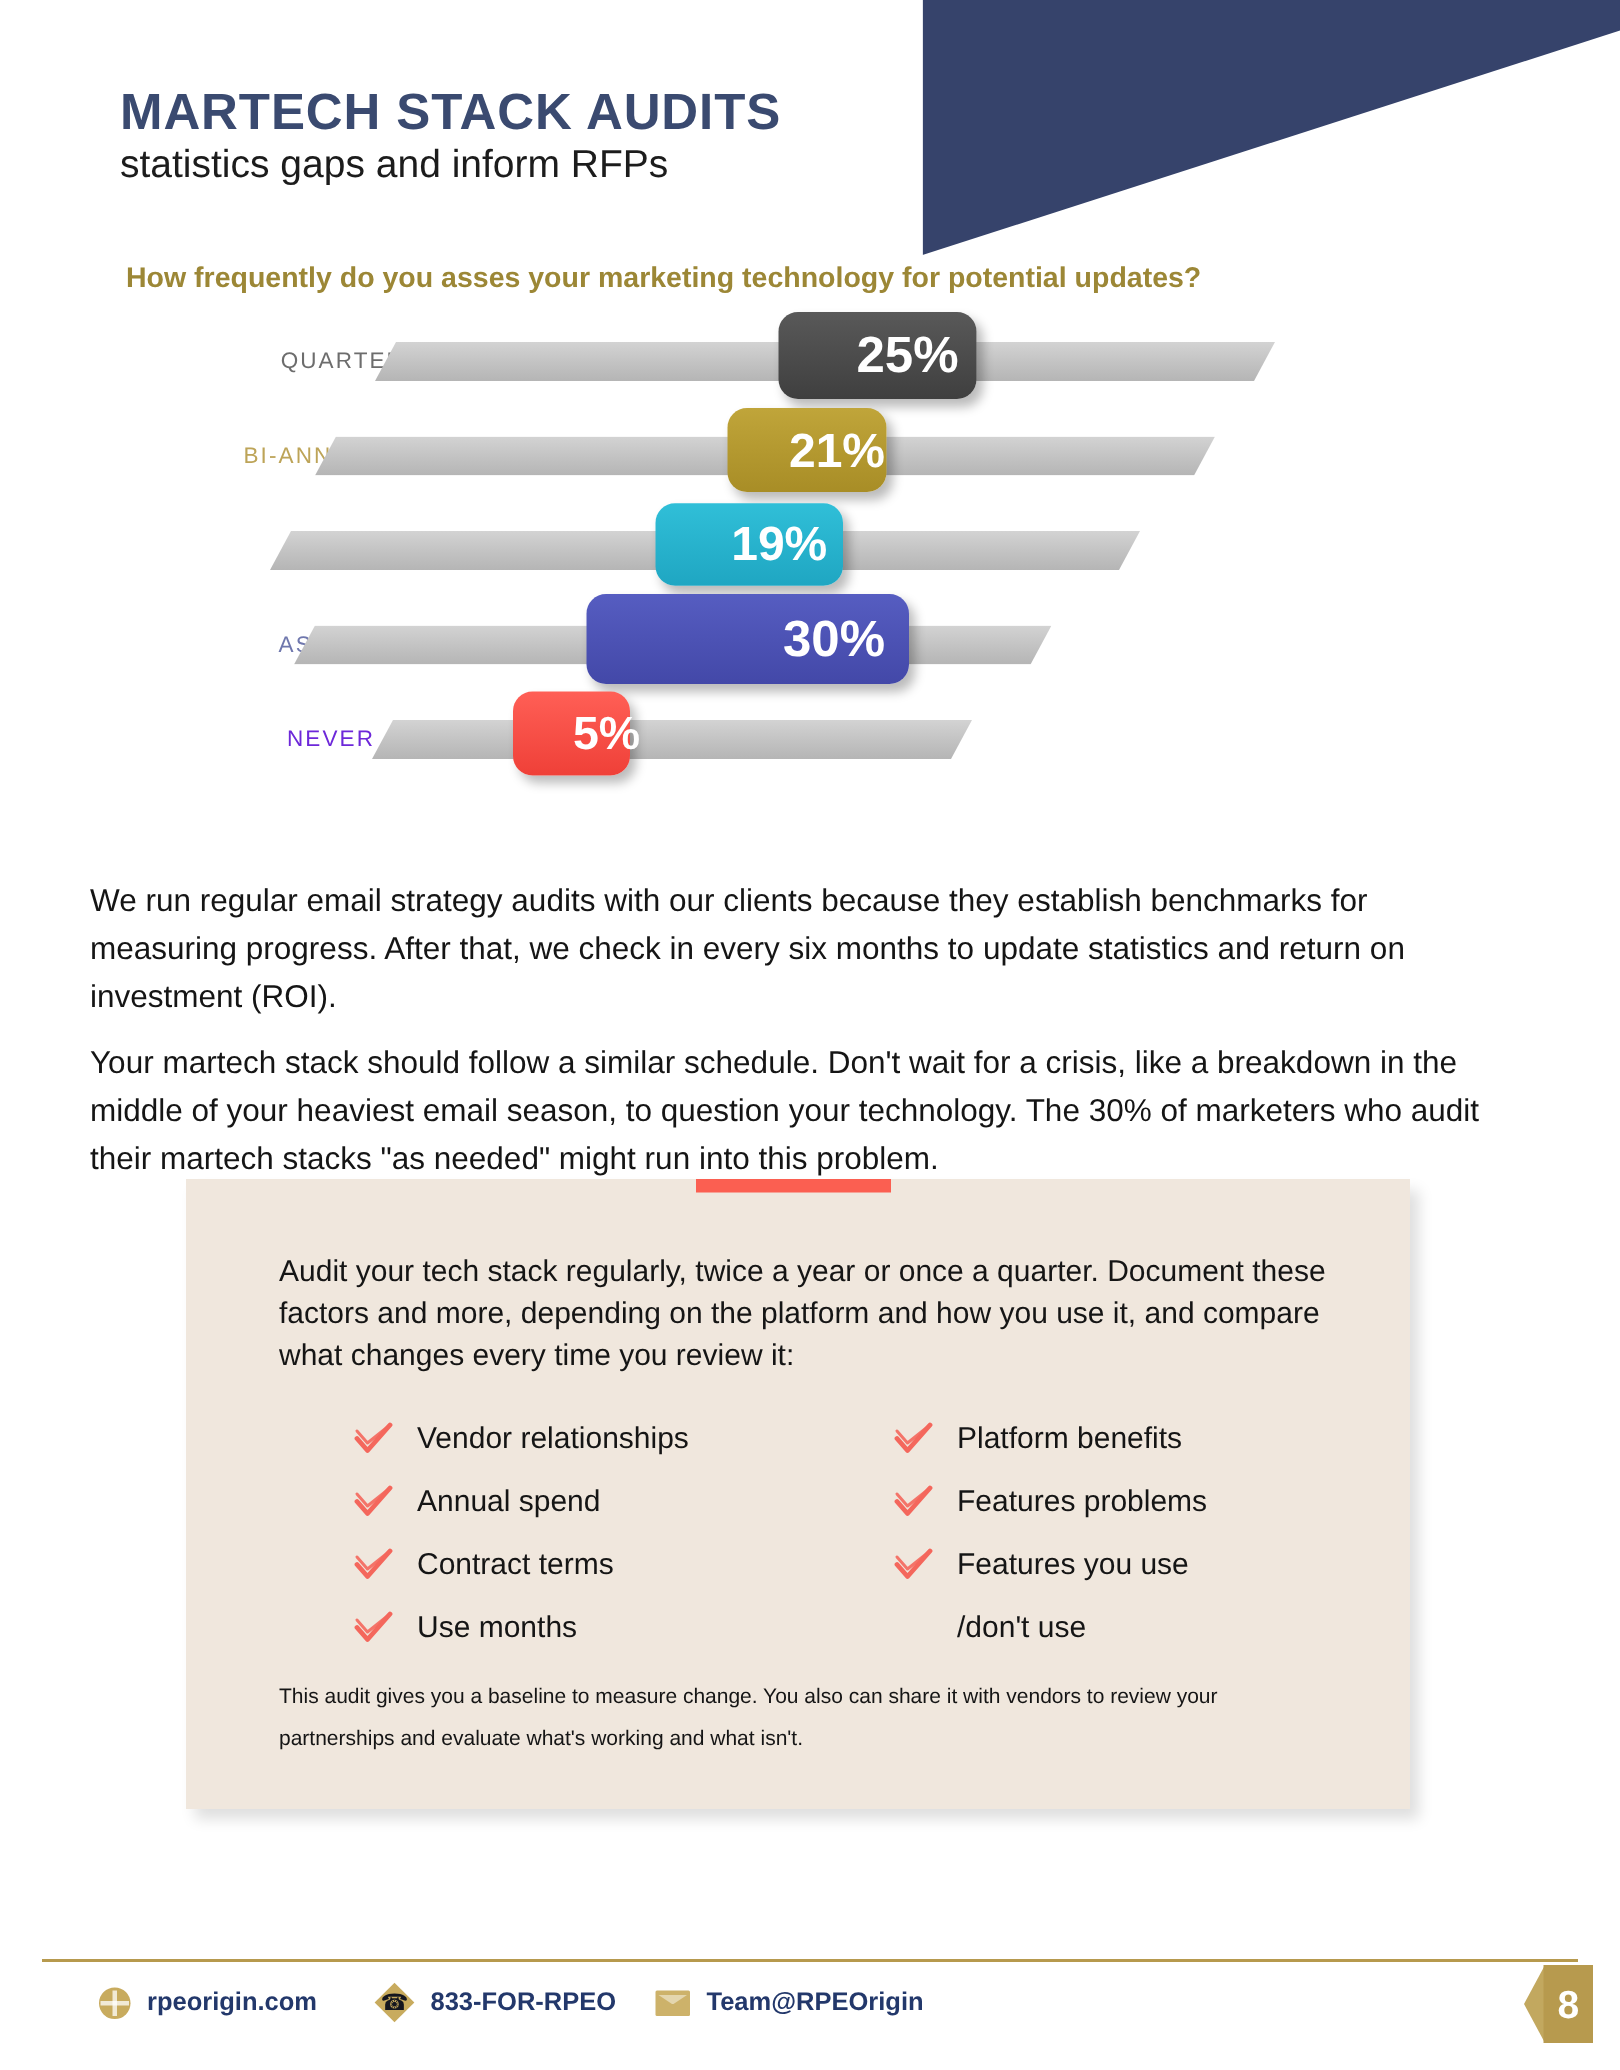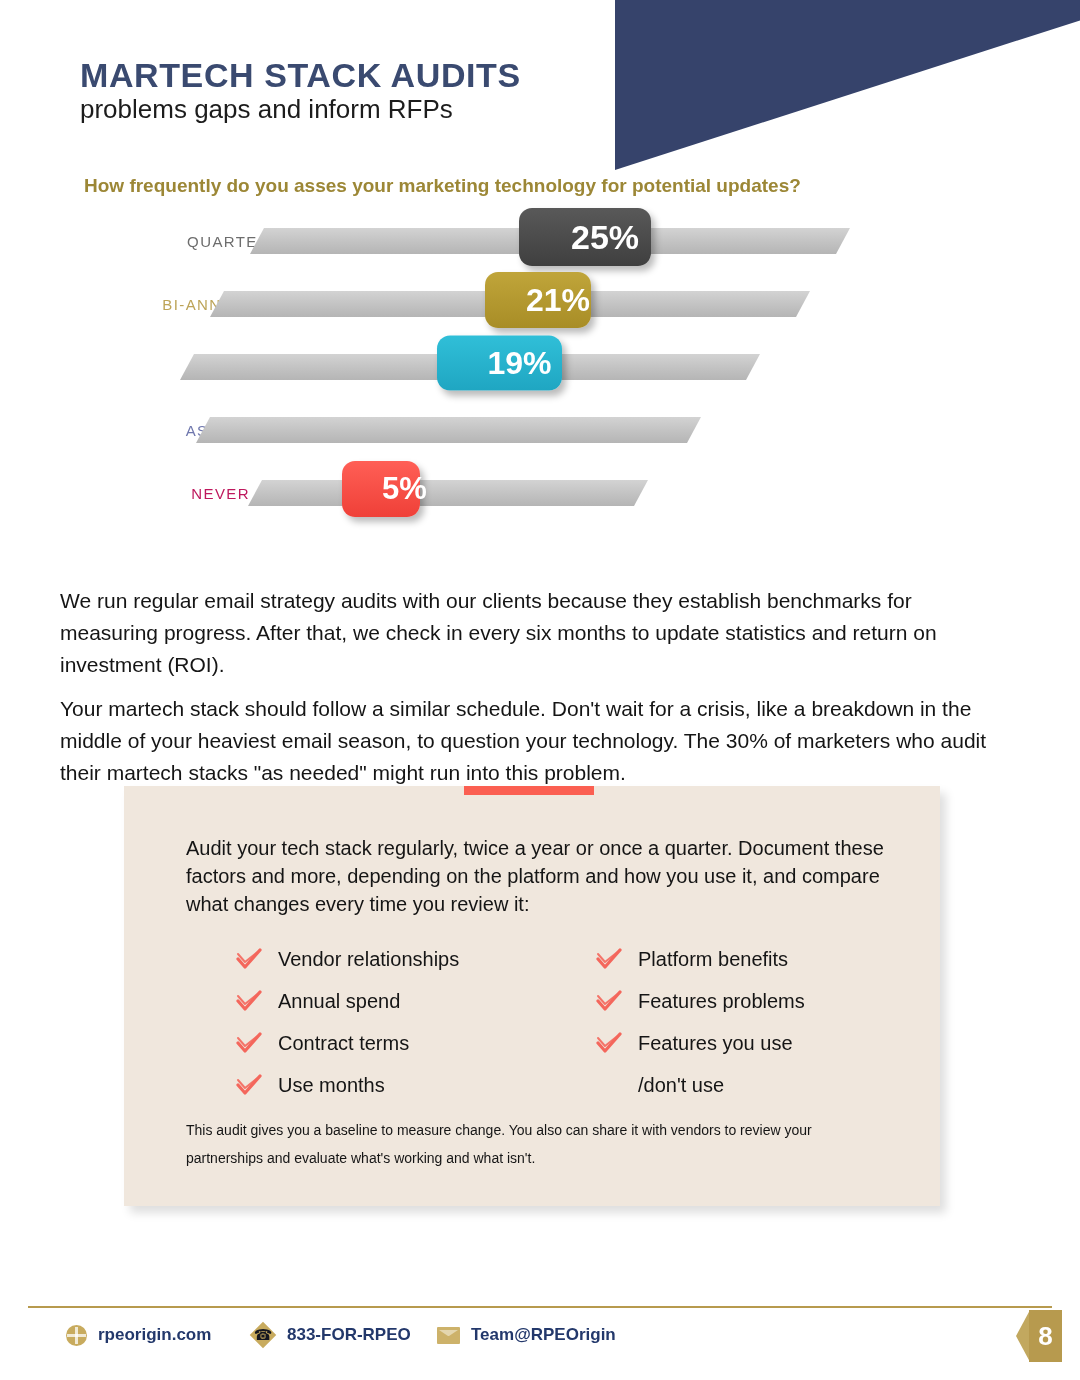--- a/index.html
+++ b/index.html
@@ -157,21 +157,21 @@
     position:absolute;left:13px;top:0;width:33px;height:52px;background:#b79a4e;
     display:flex;align-items:center;justify-content:center;
     color:#ffffff;font-size:26px;font-weight:bold;
   }
 </style>
 </head>
 <body>
 
 <div id="header-shape"></div>
 <div id="page-title">MARTECH STACK AUDITS</div>
-<div id="page-subtitle">problems gaps and inform RFPs</div>
+<div id="page-subtitle">statistics gaps and inform RFPs</div>
 
 <div id="chart-block">
   <div id="chart-question">How frequently do you asses your marketing technology for potential updates?</div>
   <div class="chart-rows">
 
     <div class="chart-row" style="top:0px;">
       <div class="row-label" style="right:790px;top:32px;color:#6d6d6d;">QUARTERLY</div>
       <div class="bar-track" style="left:250px;width:600px;top:32px;"></div>
       <div class="badge small" style="left:519px;top:28px;width:132px;height:58px;font-size:34px;background:linear-gradient(180deg,#595959,#3f3f3f);">
         <span>25%</span>
@@ -190,24 +190,27 @@
       <div class="row-label" style="right:745px;top:32px;color:#3ba9bf;">ANNUALLY</div>
       <div class="bar-track" style="left:180px;width:580px;top:32px;"></div>
       <div class="badge small" style="left:437px;top:28px;width:125px;height:55px;font-size:32px;background:linear-gradient(180deg,#30bfd8,#1fa6c2);">
         <span>19%</span>
       </div>
     </div>
 
     <div class="chart-row" style="top:189px;">
       <div class="row-label" style="right:795px;top:32px;color:#6f77ad;">AS NEEDED</div>
       <div class="bar-track" style="left:196px;width:505px;top:32px;"></div>
+      <div class="badge" style="left:391px;top:28px;width:215px;height:60px;font-size:34px;background:linear-gradient(180deg,#565dc1,#4348a8);">
+        <span>30%</span>
+      </div>
     </div>
 
     <div class="chart-row" style="top:252px;">
-      <div class="row-label" style="right:830px;top:32px;color:#be185d;">NEVER</div>
+      <div class="row-label" style="right:830px;top:32px;color:#6d28d9;">NEVER</div>
       <div class="bar-track" style="left:248px;width:400px;top:32px;"></div>
       <div class="badge small" style="left:342px;top:28px;width:78px;height:56px;font-size:31px;background:linear-gradient(180deg,#ff5f56,#ef4038);">
         <span>5%</span>
       </div>
     </div>
 
   </div>
 </div>
 
 <div class="body-para" id="para-1">We run regular email strategy audits with our clients because they establish benchmarks for measuring progress. After that, we check in every six months to update statistics and return on investment (ROI).</div>

